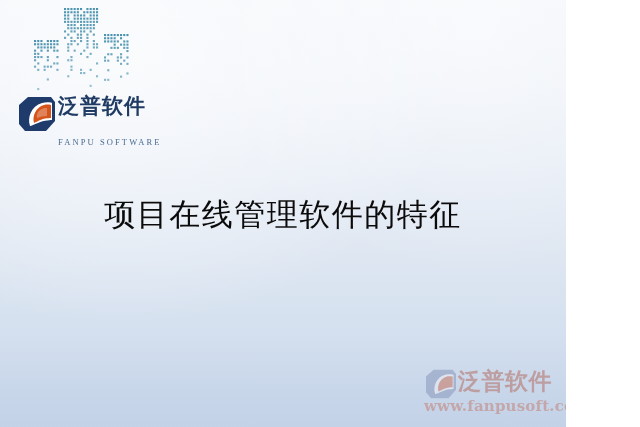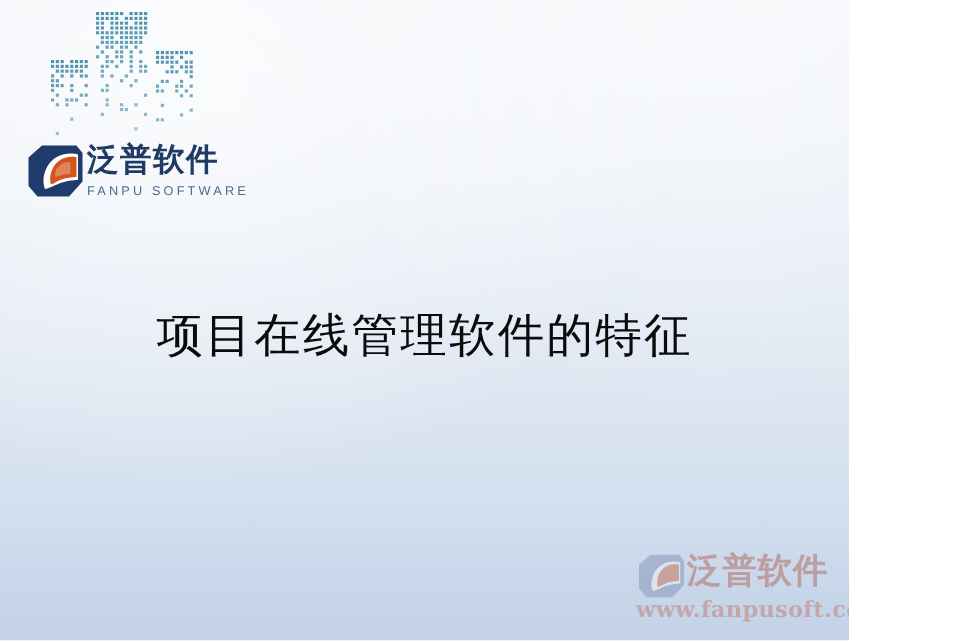--- a/index.html
+++ b/index.html
@@ -94,46 +94,45 @@
   .logo-cn {
     font-family: "DejaVu Sans", "Liberation Sans", sans-serif;
     font-size: 21px;
     font-weight: 700;
     color: #1f3b63;
     letter-spacing: 1px;
     line-height: 25px;
     white-space: nowrap;
   }
   .logo-en {
-    font-family: Liberation Sans, sans-serif;
+    font-family: Liberation Serif, serif;
     font-size: 8.5px;
     font-weight: 400;
     color: #4a6b93;
     letter-spacing: 2.1px;
     line-height: 12px;
     white-space: nowrap;
-    margin-top: 2px;
+    margin-top: 17px;
   }
 
   
   .slide-title {
     position: absolute;
     left: 0;
     right: 0;
     top: 193px;
     text-align: center;
     font-family: "DejaVu Serif", "Liberation Serif", serif;
     font-size: 31px;
     font-weight: 400;
     color: #0b0b0b;
     letter-spacing: 1.5px;
     line-height: 42px;
     z-index: 5;
     white-space: nowrap;
-    margin-top: 10px;
   }
 
   
   .watermark {
     position: absolute;
     right: 8px;
     bottom: 8px;
     width: 136px;
     height: 56px;
     opacity: 0.62;

